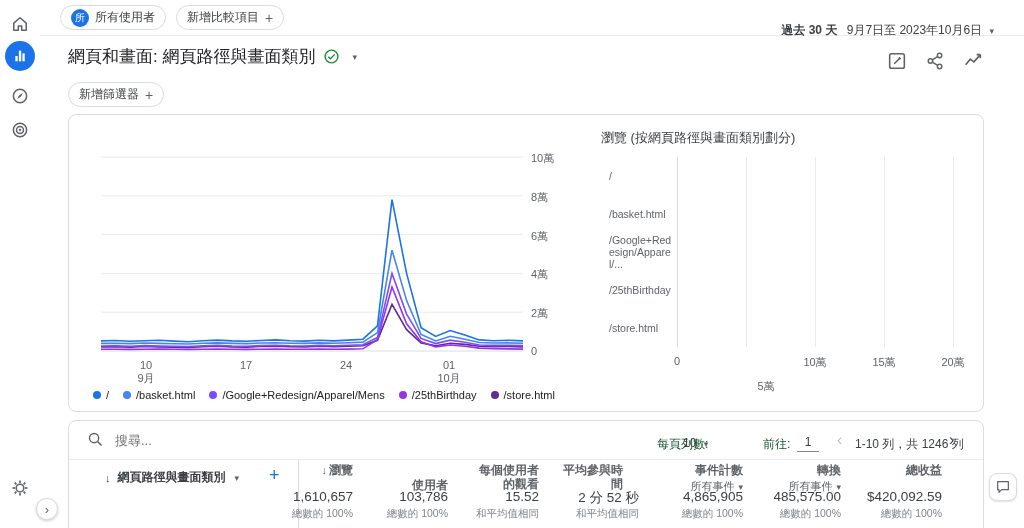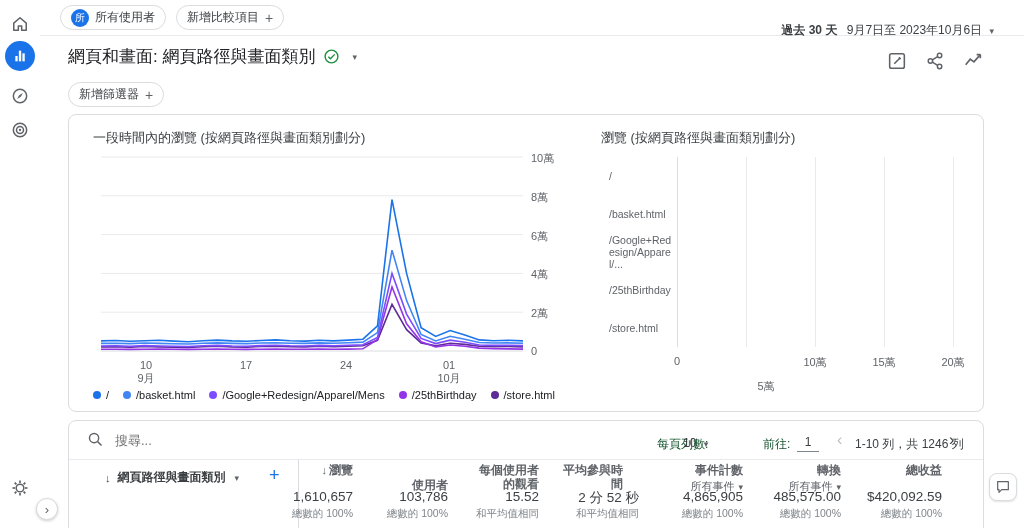--- a/index.html
+++ b/index.html
@@ -179,21 +179,20 @@
       </svg>
   </div>
 </div>
 <div class="chip filter-chip">
   <span>新增篩選器</span>
   <span class="plus">+</span>
 </div>
 
 <div class="card chart-card">
 
-  <div class="chart-title" style="left:24px; top:14px;">一段時間內的瀏覽 (按網頁路徑與畫面類別劃分)</div>
   <svg id="line-svg" class="abs" style="left:32px; top:42px; overflow:visible;" width="422" height="194">
       <line x1="0" x2="422" y1="194" y2="194" stroke="#dadce0"></line>
       <line x1="0" x2="422" y1="155.2" y2="155.2" stroke="#e8eaed"></line>
       <line x1="0" x2="422" y1="116.4" y2="116.4" stroke="#e8eaed"></line>
       <line x1="0" x2="422" y1="77.6" y2="77.6" stroke="#e8eaed"></line>
       <line x1="0" x2="422" y1="38.80000000000001" y2="38.80000000000001" stroke="#e8eaed"></line>
       <line x1="0" x2="422" y1="0" y2="0" stroke="#e8eaed"></line>
       <polyline points="0.0,189.9 14.6,189.7 29.1,190.1 43.7,189.5 58.2,189.9 72.8,190.3 87.3,190.5 101.9,189.7 116.4,189.3 131.0,189.9 145.5,190.1 160.1,189.5 174.6,189.2 189.2,189.7 203.7,189.9 218.3,189.3 232.8,189.7 247.4,189.2 261.9,188.8 276.5,183.3 291.0,147.4 305.6,172.7 320.1,185.9 334.7,188.8 349.2,186.2 363.8,187.4 378.3,189.3 392.9,189.7 407.4,189.5 422.0,189.9" fill="none" stroke="#5e2b97" stroke-width="1.6"></polyline>
       <polyline points="0.0,192.3 14.6,192.2 29.1,192.4 43.7,192.3 58.2,192.1 72.8,192.3 87.3,192.4 101.9,192.2 116.4,192.1 131.0,192.3 145.5,192.4 160.1,192.2 174.6,192.1 189.2,192.2 203.7,192.3 218.3,192.1 232.8,192.2 247.4,192.1 261.9,191.8 276.5,182.4 291.0,130.0 305.6,166.8 320.1,184.7 334.7,189.9 349.2,188.0 363.8,189.2 378.3,191.1 392.9,191.7 407.4,191.9 422.0,192.1" fill="none" stroke="#9334e6" stroke-width="1.6"></polyline>
       <polyline points="0.0,189.0 14.6,188.8 29.1,189.2 43.7,188.6 58.2,189.0 72.8,189.3 87.3,189.5 101.9,188.8 116.4,188.4 131.0,189.0 145.5,189.2 160.1,188.6 174.6,188.2 189.2,188.8 203.7,189.0 218.3,188.4 232.8,188.8 247.4,188.2 261.9,187.8 276.5,180.4 291.0,116.4 305.6,157.1 320.1,181.4 334.7,186.6 349.2,183.1 363.8,185.3 378.3,188.0 392.9,188.4 407.4,188.2 422.0,188.6" fill="none" stroke="#7b4dff" stroke-width="1.6"></polyline>

